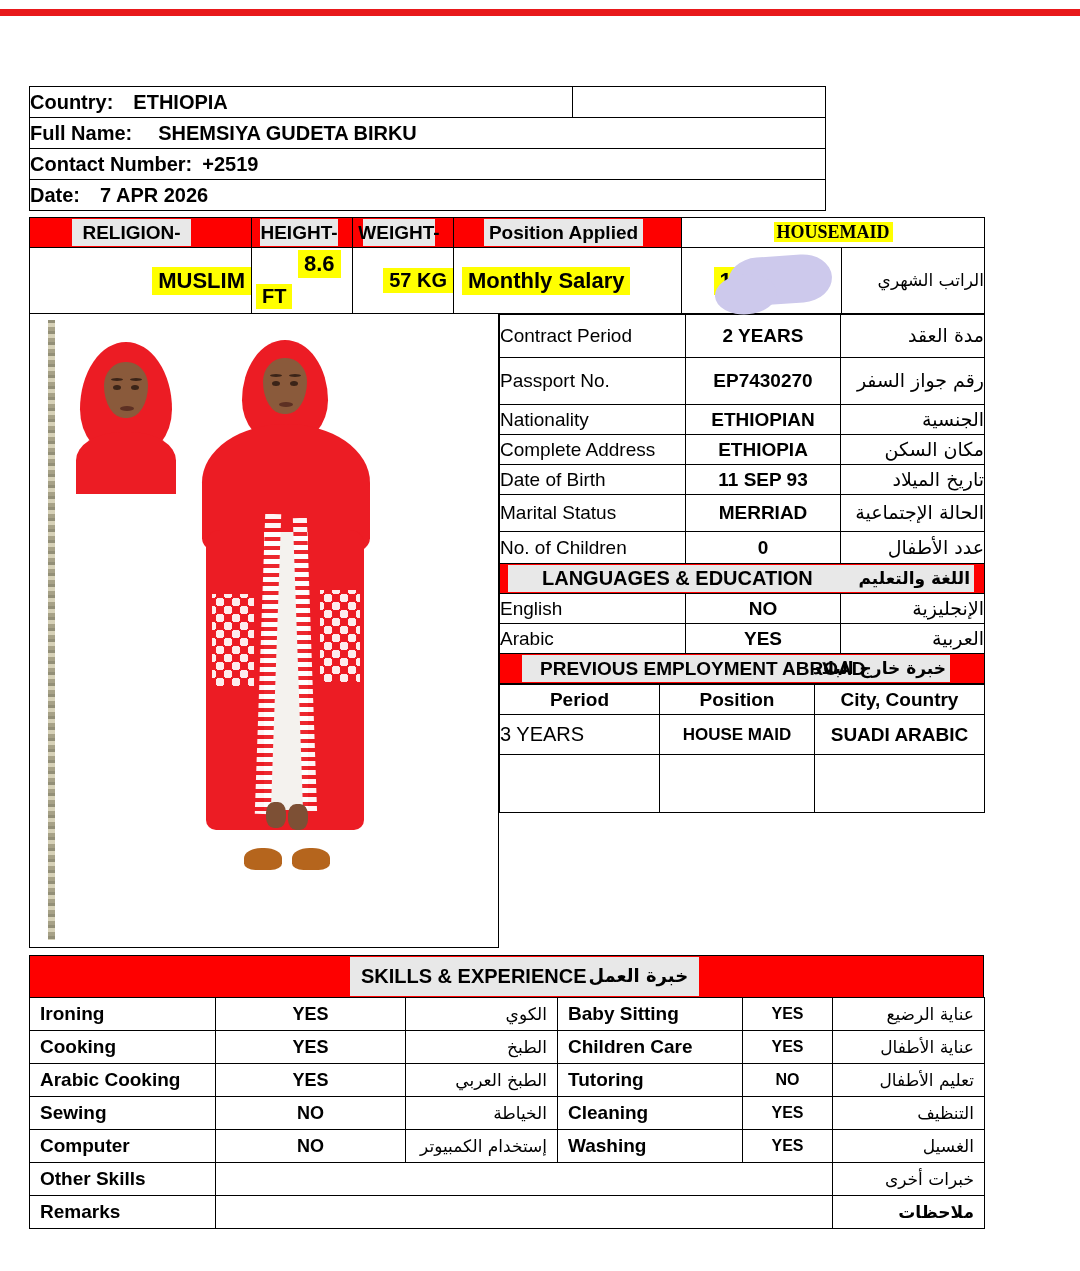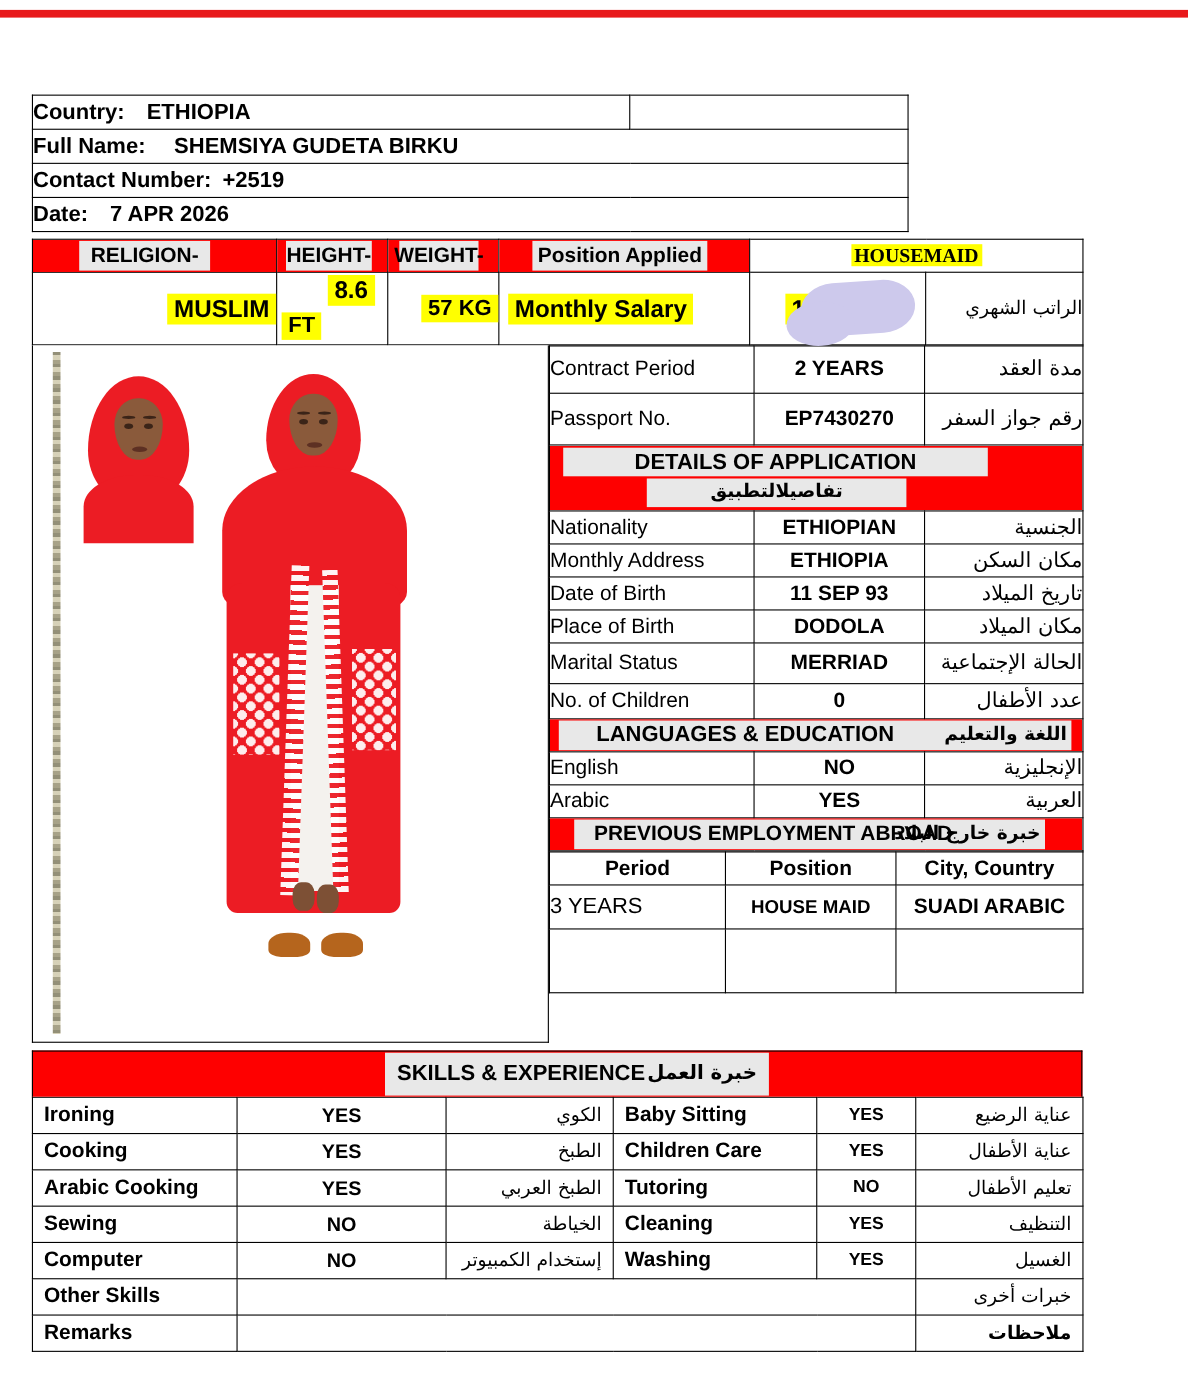--- a/index.html
+++ b/index.html
@@ -422,46 +422,35 @@
           <td class="lbl-en" style="height:43px">Contract Period</td>
           <td class="val-mid">2 YEARS</td>
           <td class="ar">مدة العقد</td>
         </tr>
         <tr>
           <td class="lbl-en" style="height:47px">Passport No.</td>
           <td class="val-mid">EP7430270</td>
           <td class="ar">رقم جواز السفر</td>
         </tr>
 
-        <tr>
-          <td colspan="3" class="redband" style="height:60px;border-bottom-color:#000">
-            <span class="band-chip" style="left:12px;right:86px;top:2px;height:26px;justify-content:center;font-size:20px">DETAILS OF APPLICATION</span>
-            <span class="band-chip ar" style="left:88px;right:160px;top:30px;height:26px;justify-content:center;background:#e8e8e8;font-size:17px;padding:0;text-align:center">تفاصيلالتطبيق</span>
-          </td>
-        </tr>
 
         <tr>
           <td class="lbl-en" style="height:30px">Nationality</td>
           <td class="val-mid">ETHIOPIAN</td>
           <td class="ar">الجنسية</td>
         </tr>
         <tr>
-          <td class="lbl-en" style="height:30px">Monthly Address</td>
+          <td class="lbl-en" style="height:30px">Complete Address</td>
           <td class="val-mid">ETHIOPIA</td>
           <td class="ar">مكان السكن</td>
         </tr>
         <tr>
           <td class="lbl-en" style="height:30px">Date of Birth</td>
           <td class="val-mid">11 SEP 93</td>
           <td class="ar">تاريخ الميلاد</td>
-        </tr>
-        <tr>
-          <td class="lbl-en" style="height:30px">Place of Birth</td>
-          <td class="val-mid">DODOLA</td>
-          <td class="ar">مكان الميلاد</td>
         </tr>
         <tr>
           <td class="lbl-en" style="height:37px">Marital Status</td>
           <td class="val-mid">MERRIAD</td>
           <td class="ar">الحالة الإجتماعية</td>
         </tr>
         <tr>
           <td class="lbl-en" style="height:32px">No. of Children</td>
           <td class="val-mid">0</td>
           <td class="ar">عدد الأطفال</td>

